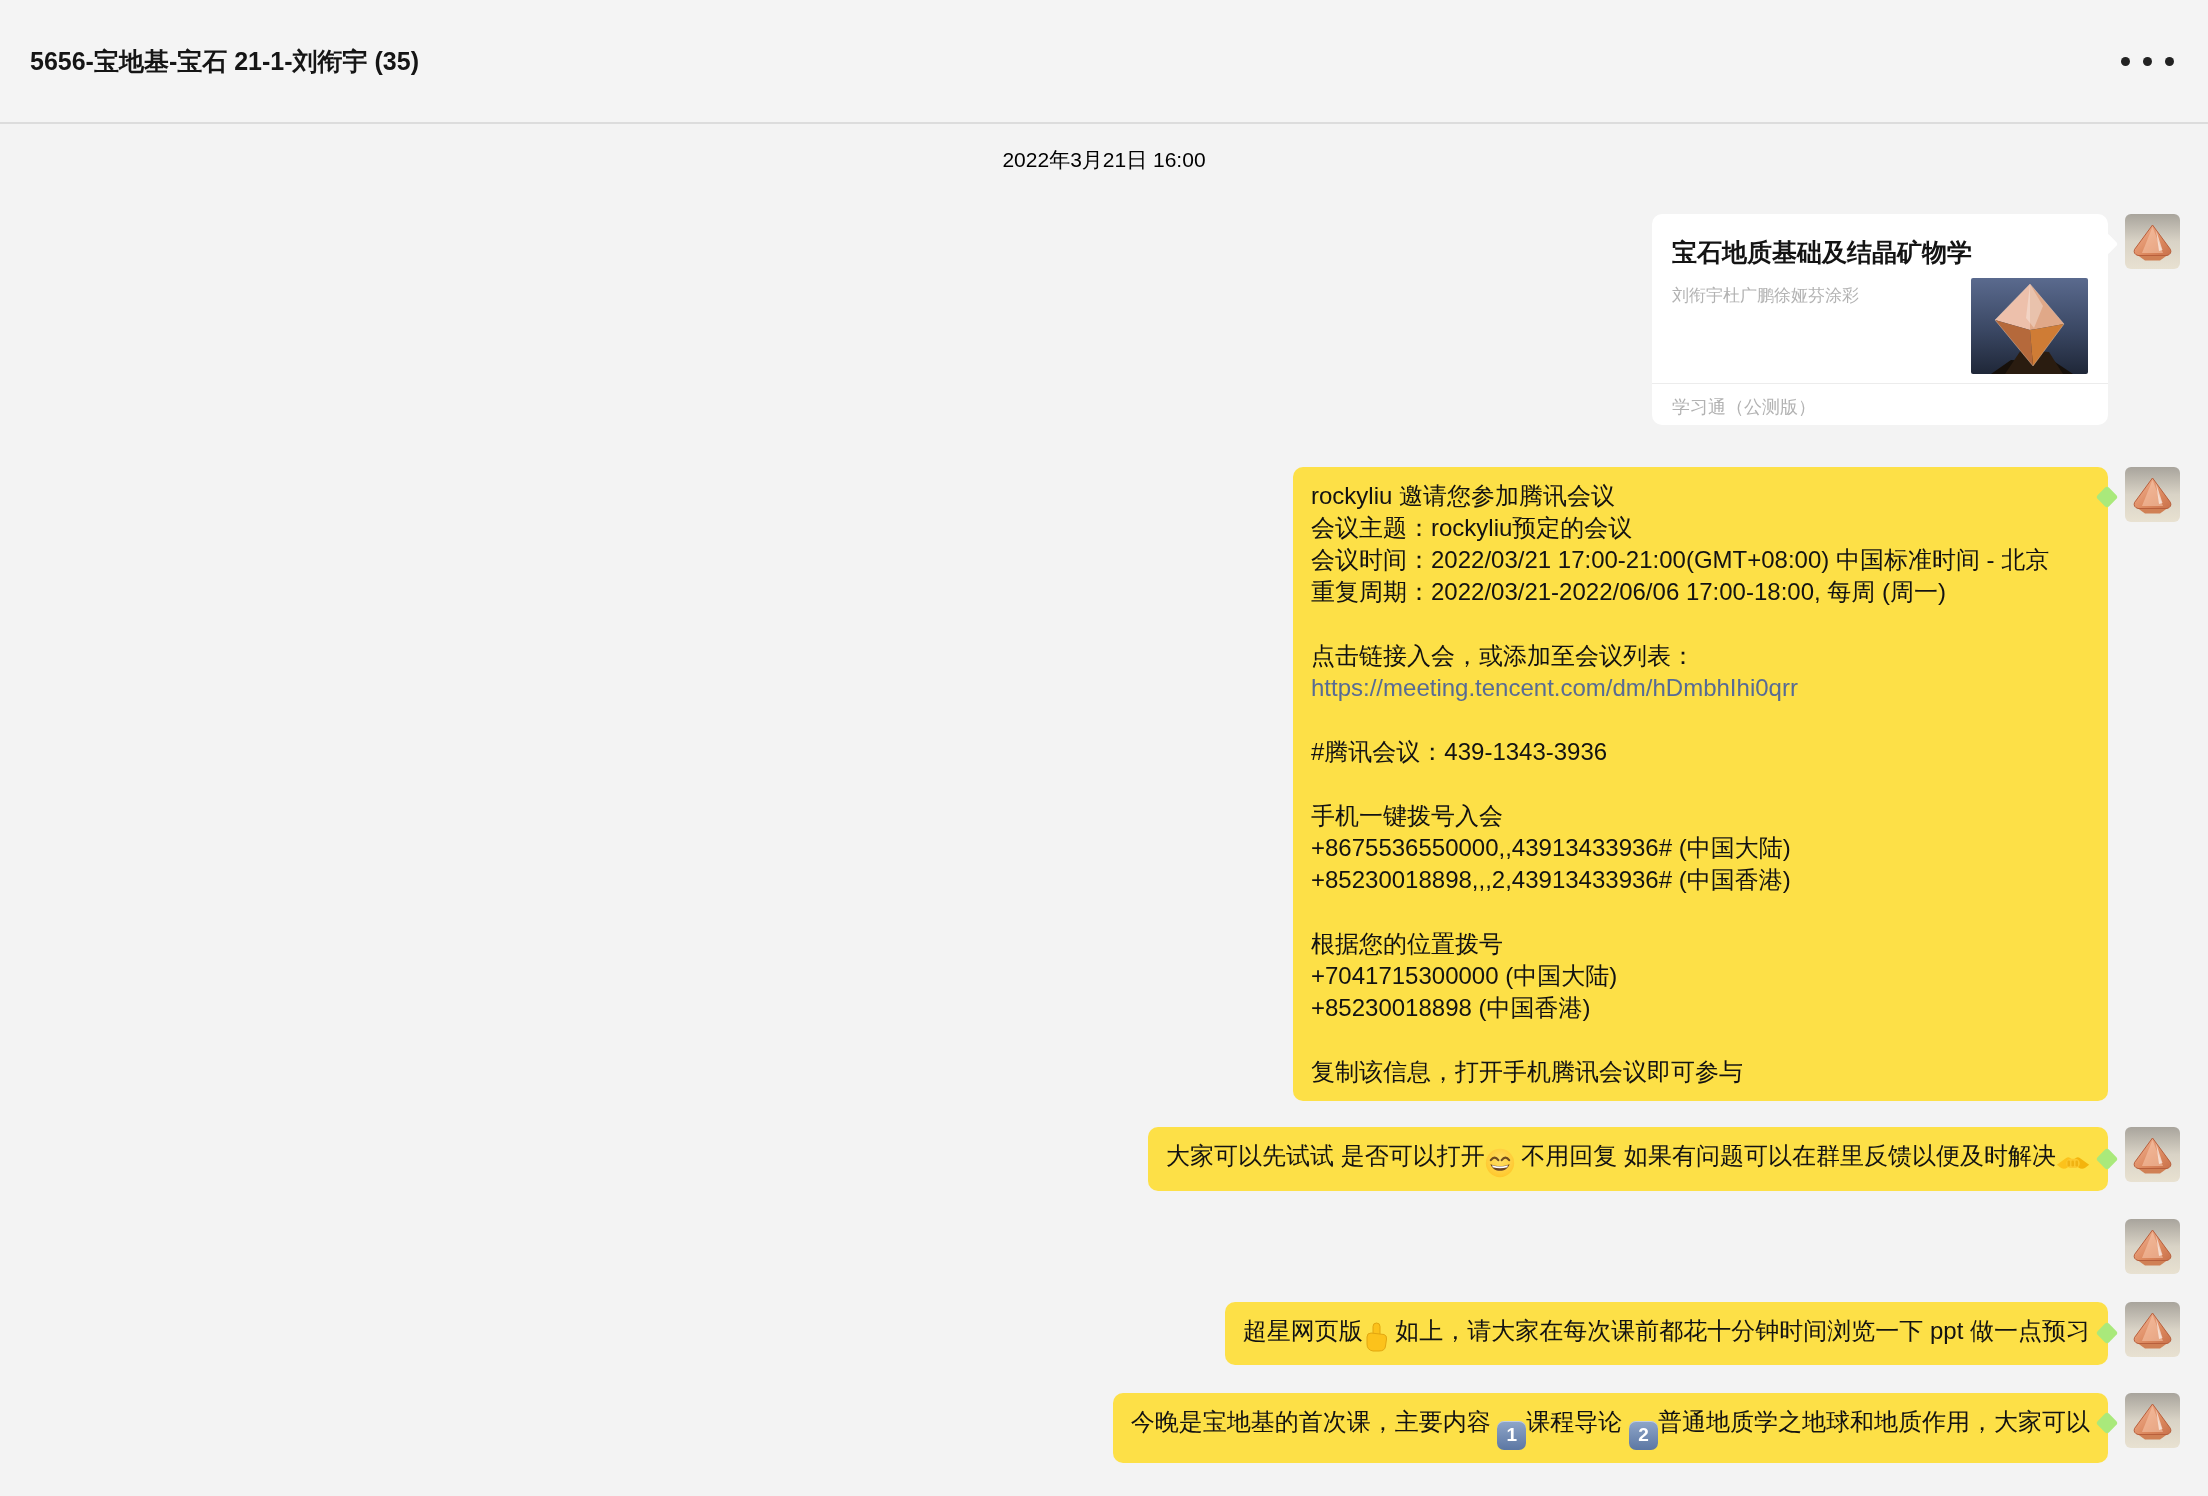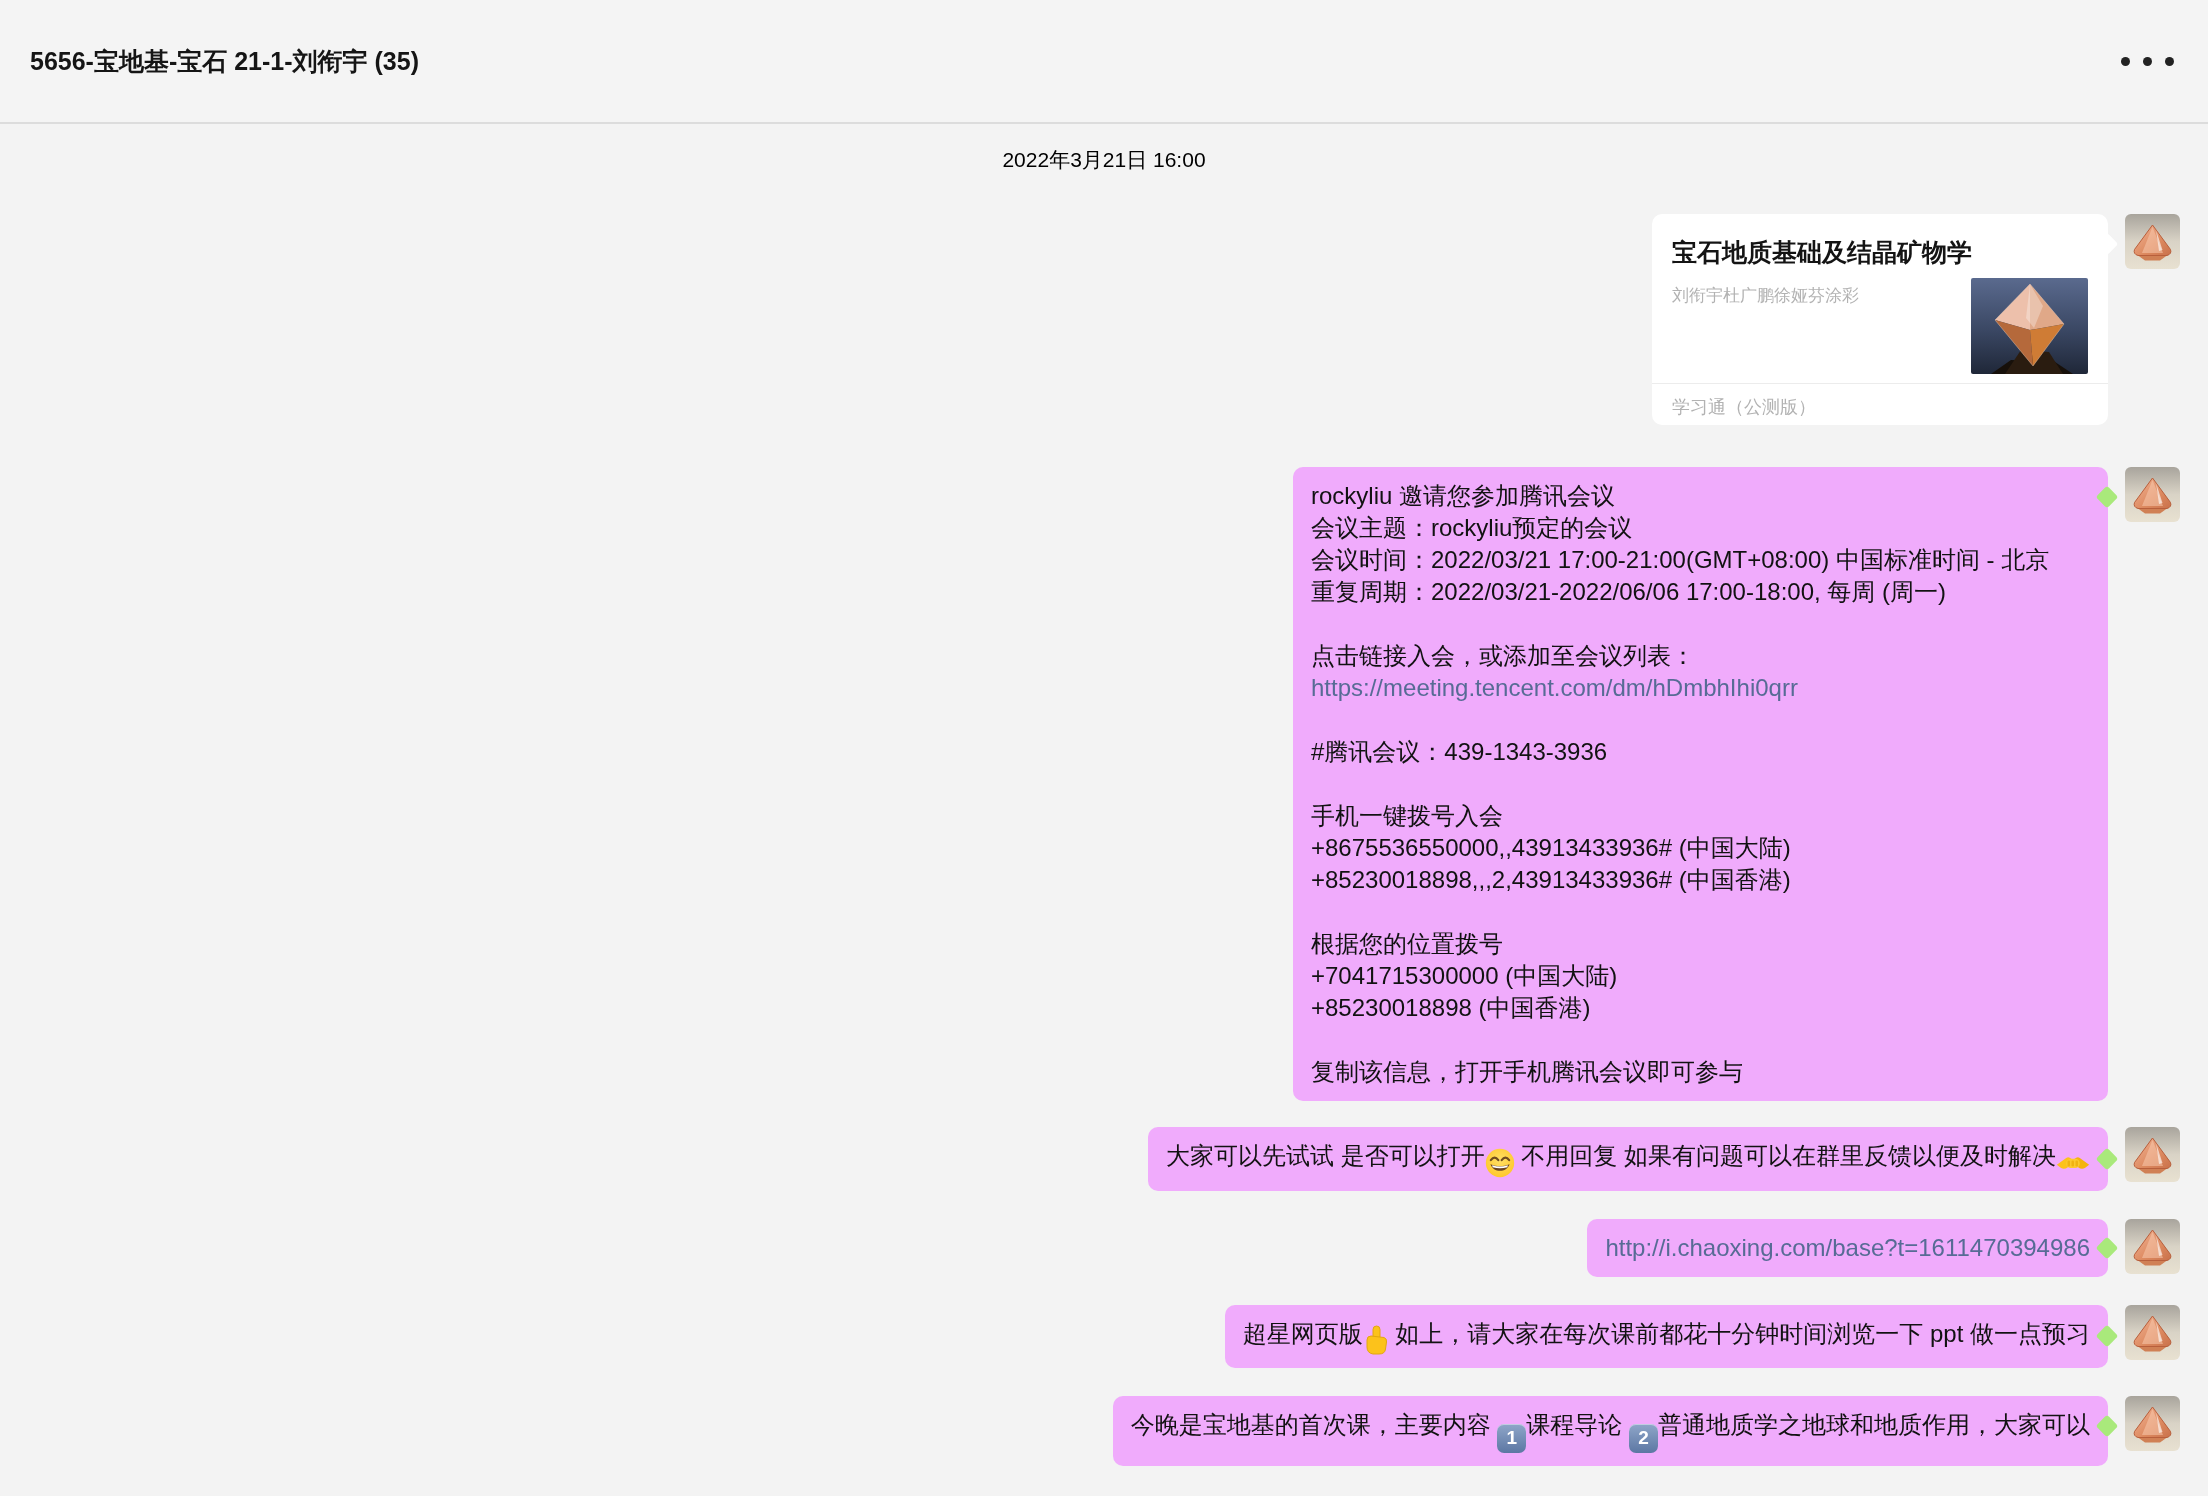--- a/index.html
+++ b/index.html
@@ -29,21 +29,21 @@
   .row{
     display:flex;justify-content:flex-end;align-items:flex-start;
     margin:0 28px 28px 0;
   }
   #messages .row:nth-child(1){margin-bottom:42px;}
   #messages .row:nth-child(2){margin-bottom:26px;}
   .avatar{width:55px;height:55px;border-radius:6px;overflow:hidden;flex:none;cursor:pointer;}
   .avatar svg{display:block;}
   
   .bubble{
-    position:relative;background:#f0abfc;border-radius:10px;
+    position:relative;background:#fde047;border-radius:10px;
     padding:13px 18px;margin-right:17px;
     max-width:1012px;box-sizing:border-box;
     font-size:24px;color:#121212;cursor:pointer;
   }
   .line{line-height:32px;min-height:32px;white-space:pre-wrap;}
   .tail{
     position:absolute;right:-7px;width:16px;height:16px;
     background:#a9e97b;border-radius:3px;
     transform:rotate(45deg);
   }
@@ -227,24 +227,20 @@
               </defs>
               <rect width="55" height="55" fill="url(#avbg)"></rect>
               <path d="M13 41.5 L20 46.5 L35 46.5 L42 41.5 Z" fill="#d08055"></path>
               <path d="M27.5 11 L45.5 35.5 Q47 40 42 41.5 L13 41.5 Q8 40 9.5 35.5 Z" fill="url(#avgem)" stroke="#b85f3c" stroke-width="1"></path>
               <path d="M27.5 13 L38 39 L17 39 Z" fill="#f7c9ad" opacity=".55"></path>
               <path d="M31 16 L37.5 36 L34 37 Z" fill="#ffffff" opacity=".6"></path>
             </svg>
           </div>
         </div>
         <div class="row">
-          <div class="bubble">
-            <span class="tail tail-center"></span>
-            <div class="line"><a href="#" class="msg-link">http://i.chaoxing.com/base?t=1611470394986</a></div>
-          </div>
           <div class="avatar">
             <svg width="55" height="55" viewBox="0 0 55 55">
               <defs>
                 <linearGradient id="avbg" x1="0" y1="0" x2="0" y2="1">
                   <stop offset="0" stop-color="#a8a49c"></stop>
                   <stop offset=".5" stop-color="#d9d3c6"></stop>
                   <stop offset="1" stop-color="#e8e1d1"></stop>
                 </linearGradient>
                 <linearGradient id="avgem" x1="0" y1="0" x2="1" y2="1">
                   <stop offset="0" stop-color="#f2b598"></stop>

